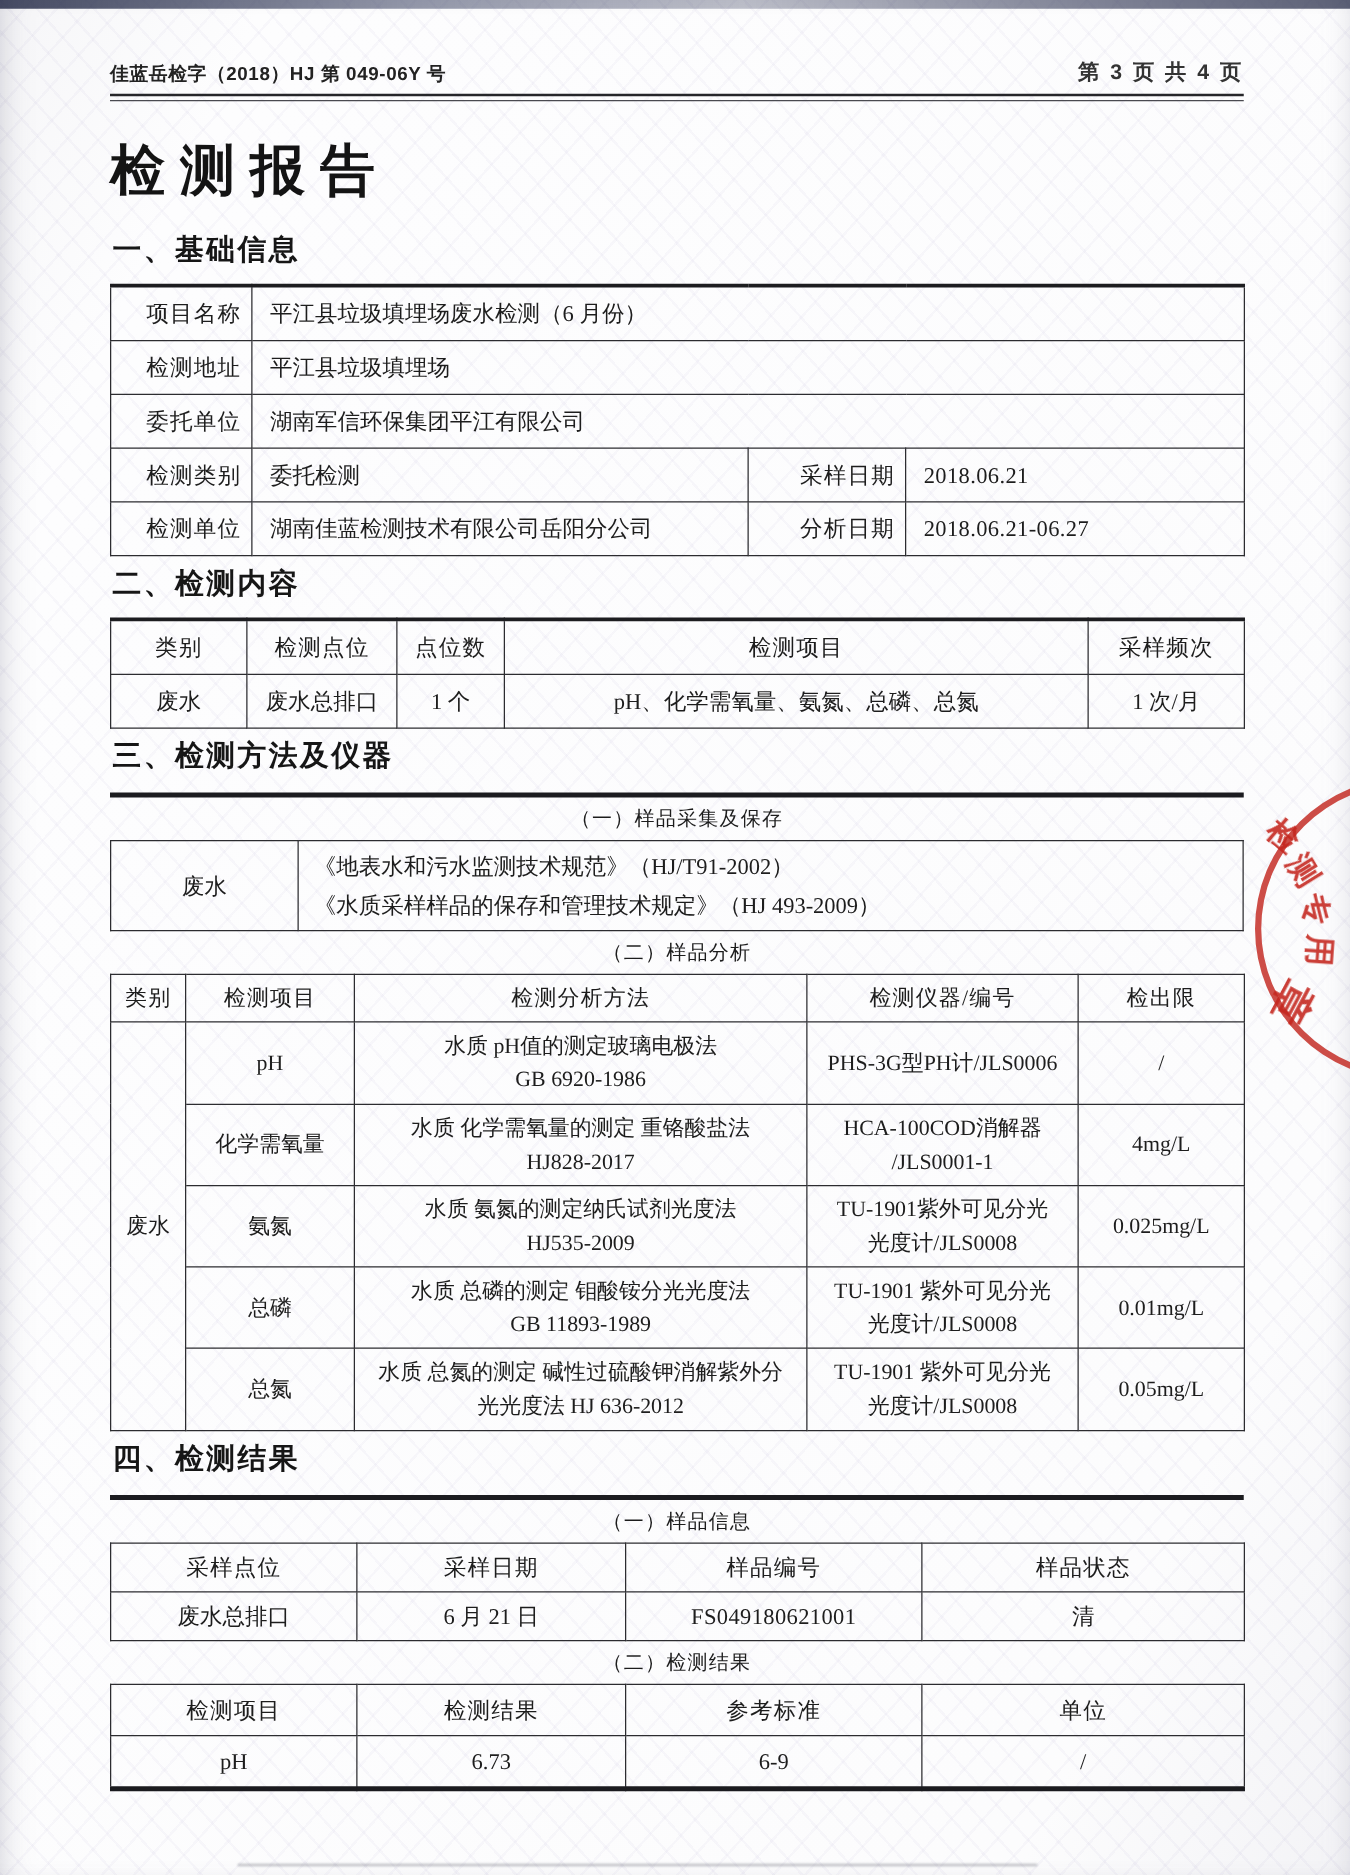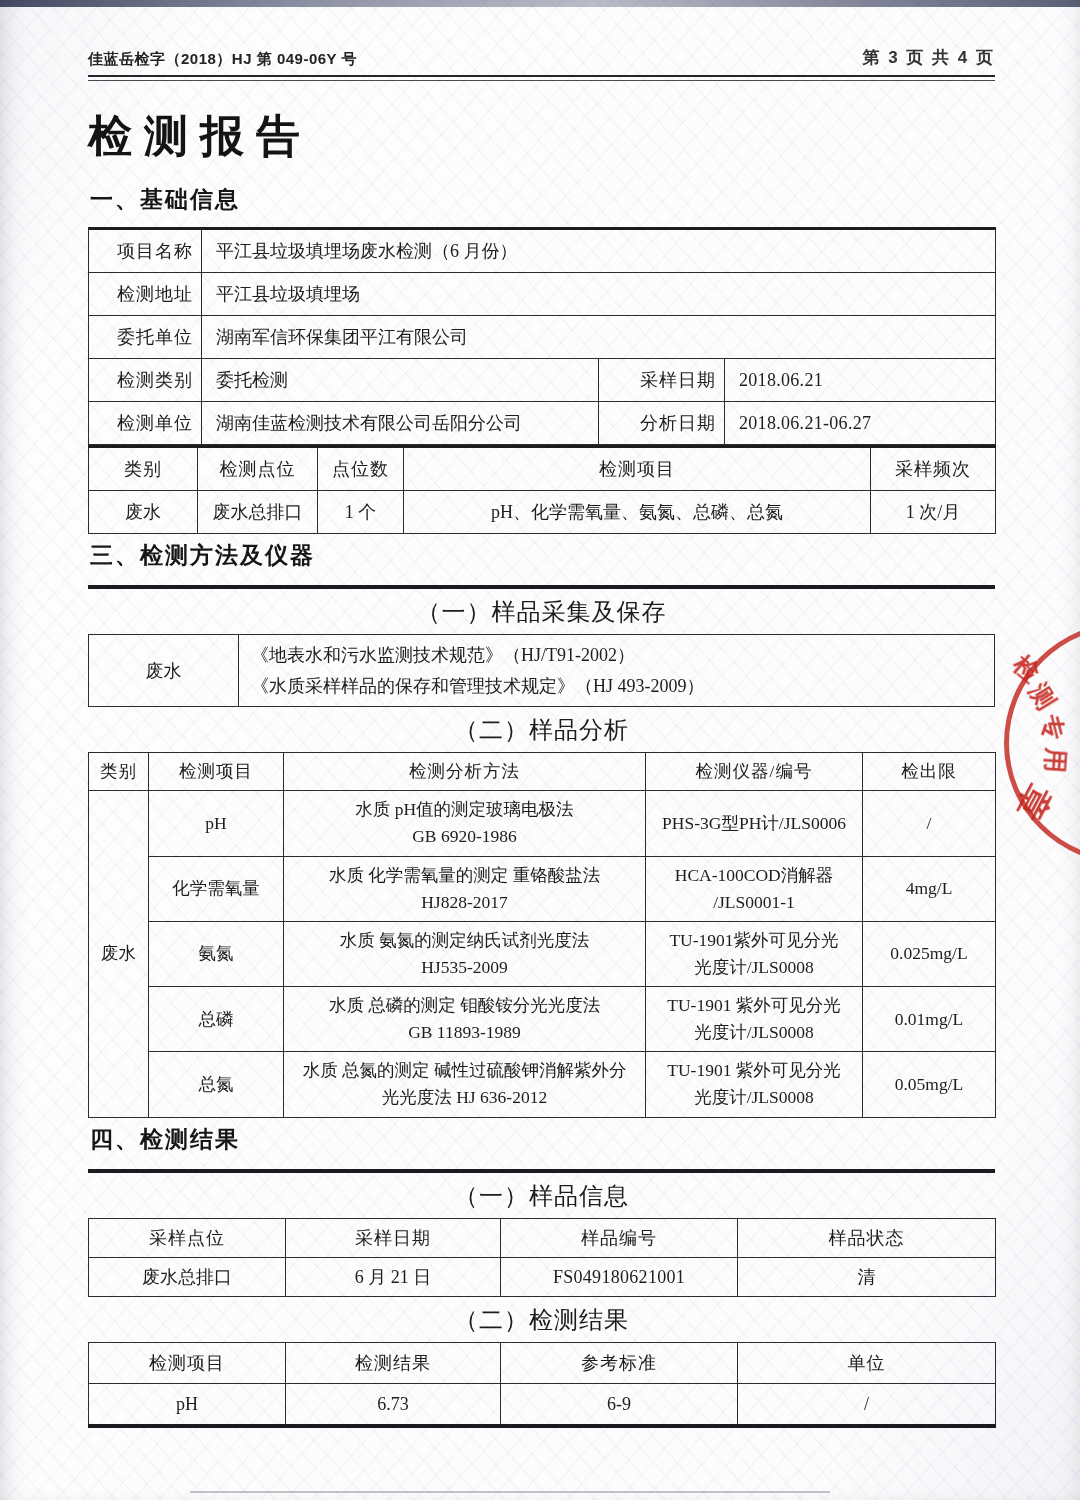--- a/index.html
+++ b/index.html
@@ -60,21 +60,21 @@
   td{border:1.5px solid #2c2c30;font-size:18px;color:#1d1d1d;
      padding:6px 8px;line-height:1.45;vertical-align:middle;background:transparent;}
   .t-basic{border-top:3px solid #1d1d20;}
   .t-basic td{height:30px;}
   .t-basic .lbl{text-align:right;letter-spacing:1px;}
   .t-basic .val{padding-left:14px;}
   .thead td{text-align:center;letter-spacing:1px;}
   .t-content{border-top:3px solid #1d1d20;}
   .t-content td{text-align:center;height:30px;}
   .sec-rule{height:4px;background:#1c1c20;margin-top:14px;}
-  .sub-title{text-align:center;font-size:24px;letter-spacing:1px;padding:7px 0 6px 0;color:#1c1c1c;}
+  .sub-title{text-align:center;font-size:16px;letter-spacing:1px;padding:7px 0 6px 0;color:#1c1c1c;}
   .t-collect td{font-size:18px;}
   .t-collect .cat{text-align:center;}
   .t-collect .std{padding:5px 12px;line-height:1.7;}
   .t-analysis td{text-align:center;font-size:17.5px;padding:5px 6px;line-height:1.55;}
   .t-analysis .two-line div{white-space:nowrap;}
   .t-result td{text-align:center;height:28px;}
   .t-result{border-bottom:4px solid #1b1b1f;}
   .t-sample td{text-align:center;height:26px;}
   .mono-num{letter-spacing:.3px;font-family:Liberation Serif, serif;}
 
@@ -136,20 +136,21 @@
       </tr>
       <tr>
         <td class="lbl">检测单位</td>
         <td class="val">湖南佳蓝检测技术有限公司岳阳分公司</td>
         <td class="lbl">分析日期</td>
         <td class="val mono-num">2018.06.21-06.27</td>
       </tr>
     </tbody>
       </table>
 
+    <div class="sec-heading">二、检测内容</div>
     <table class="t-content">
       <colgroup>
           <col style="width:109px">
           <col style="width:120px">
           <col style="width:86px">
           <col style="width:467px">
           <col style="width:125px">
         </colgroup>
       <tbody>
           <tr class="thead">

